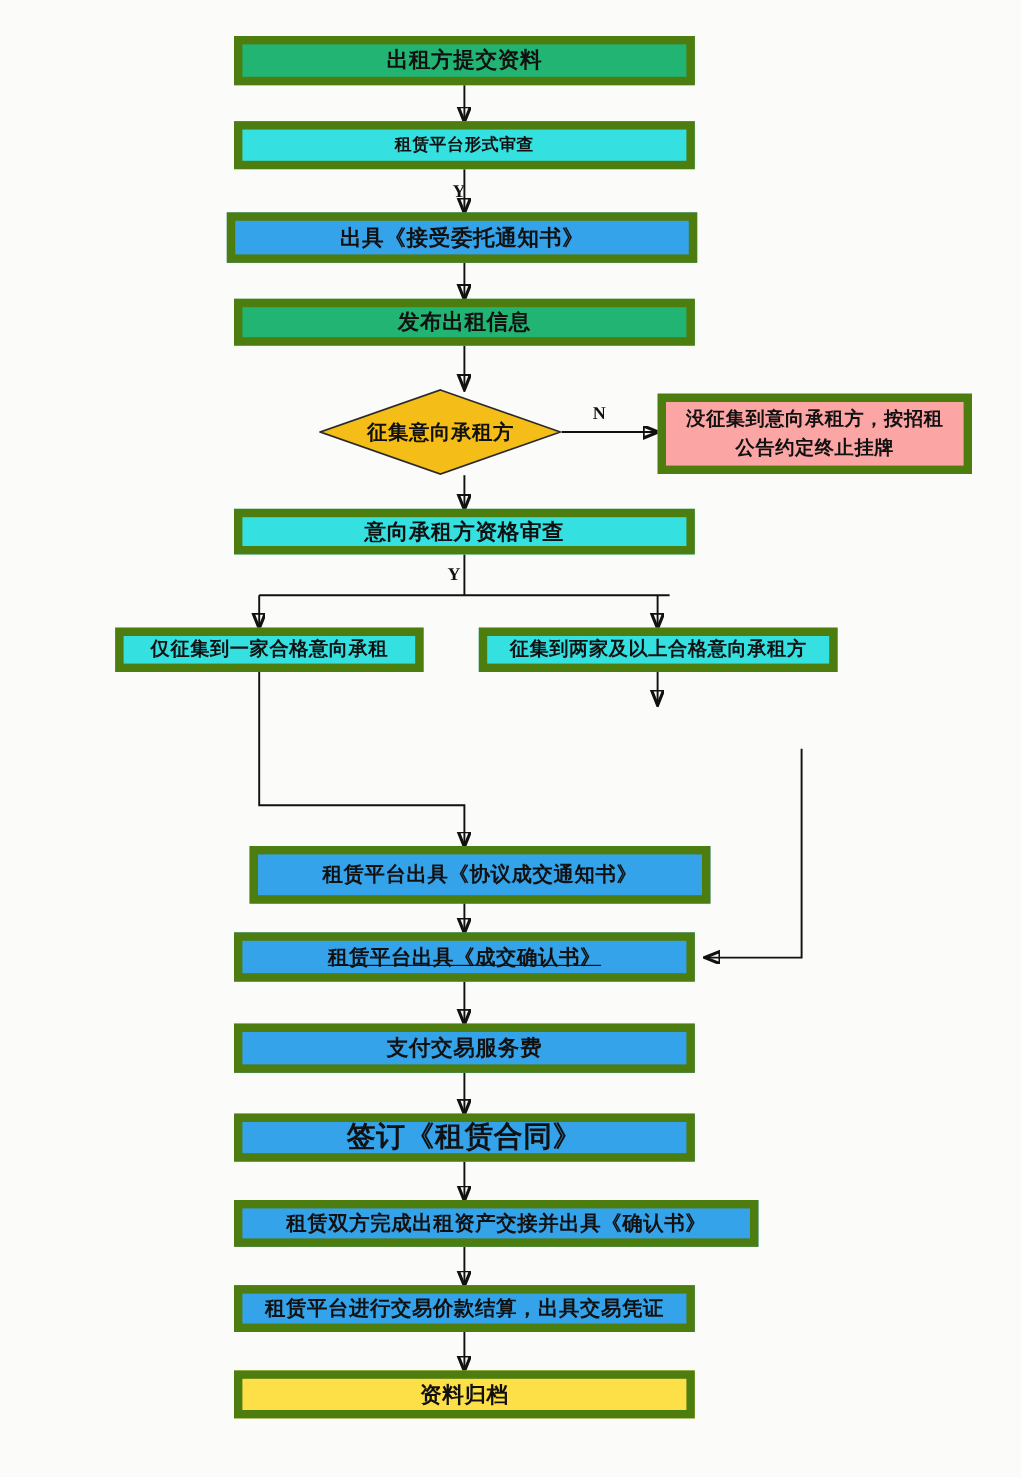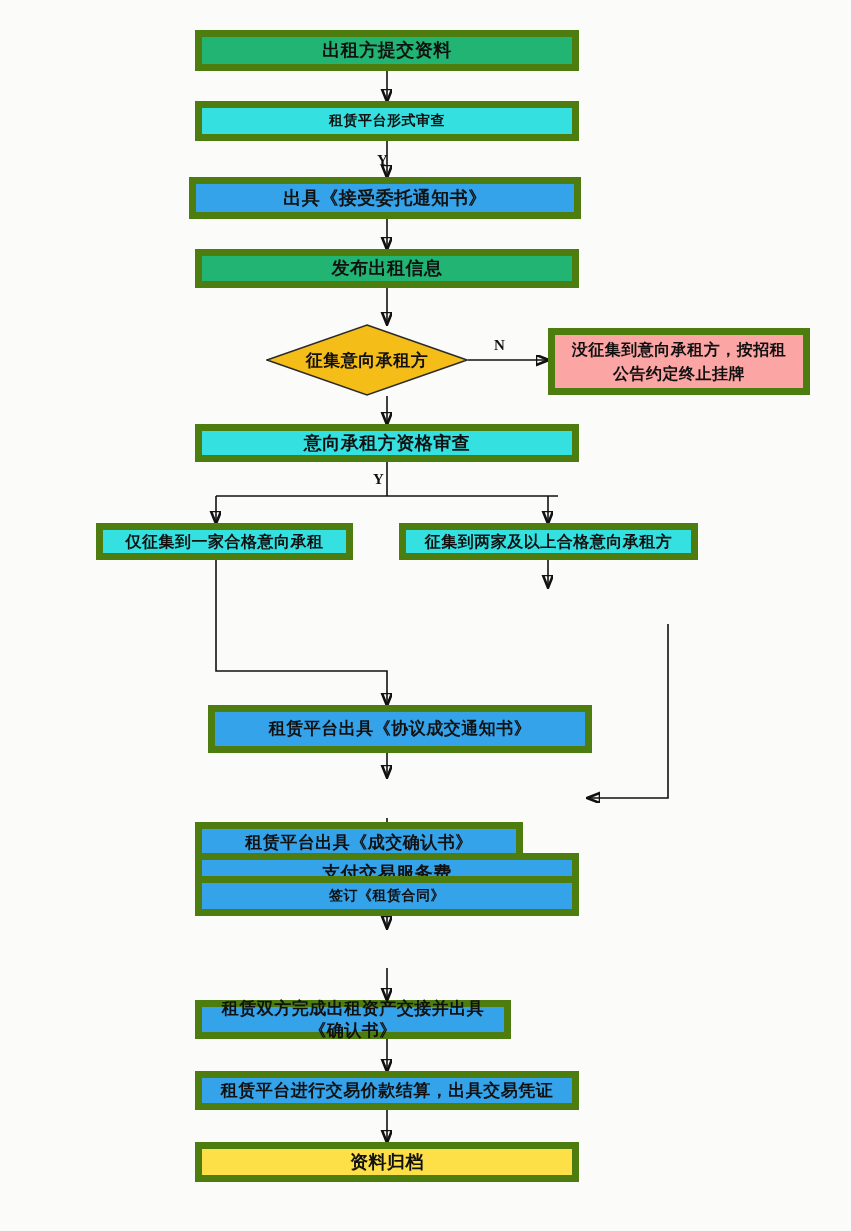--- a/index.html
+++ b/index.html
@@ -150,27 +150,27 @@
 
   <div class="node cyan" style="left:195px; top:424px; width:384px; height:38px; font-size:18px;">意向承租方资格审查</div>
 
   <div class="node cyan" style="left:96px; top:523px; width:257px; height:37px; font-size:16px;">仅征集到一家合格意向承租</div>
 
   <div class="node cyan" style="left:399px; top:523px; width:299px; height:37px; font-size:16px;">征集到两家及以上合格意向承租方</div>
 
 
   <div class="node blue" style="left:208px; top:705px; width:384px; height:48px; font-size:17px;">租赁平台出具《协议成交通知书》</div>
 
-  <div class="node blue" style="left:195px; top:822px; width:328px; height:41px; font-size:17px;">租赁平台出具《成交确认书》</div>
+  <div class="node blue" style="left:195px; top:777px; width:384px; height:41px; font-size:17px;text-decoration:underline;">租赁平台出具《成交确认书》</div>
 
   <div class="node blue" style="left:195px; top:853px; width:384px; height:41px; font-size:18px;">支付交易服务费</div>
 
-  <div class="node blue" style="left:195px; top:876px; width:384px; height:40px; font-size:14px;">签订《租赁合同》</div>
+  <div class="node blue" style="left:195px; top:928px; width:384px; height:40px; font-size:24px;">签订《租赁合同》</div>
 
-  <div class="node blue" style="left:195px; top:1000px; width:316px; height:39px; font-size:17px;">租赁双方完成出租资产交接并出具《确认书》</div>
+  <div class="node blue" style="left:195px; top:1000px; width:437px; height:39px; font-size:17px;">租赁双方完成出租资产交接并出具《确认书》</div>
 
   <div class="node blue" style="left:195px; top:1071px; width:384px; height:39px; font-size:17px;">租赁平台进行交易价款结算，出具交易凭证</div>
 
   <div class="node pure-green" style="left:195px; top:1142px; width:384px; height:40px; font-size:18px;">资料归档</div>
 
   <div class="edge-label" style="left:377px; top:152px;">Y</div>
   <div class="edge-label" style="left:494px; top:337px;">N</div>
   <div class="edge-label" style="left:373px; top:471px;">Y</div>
 
   <div class="watermark"></div>

